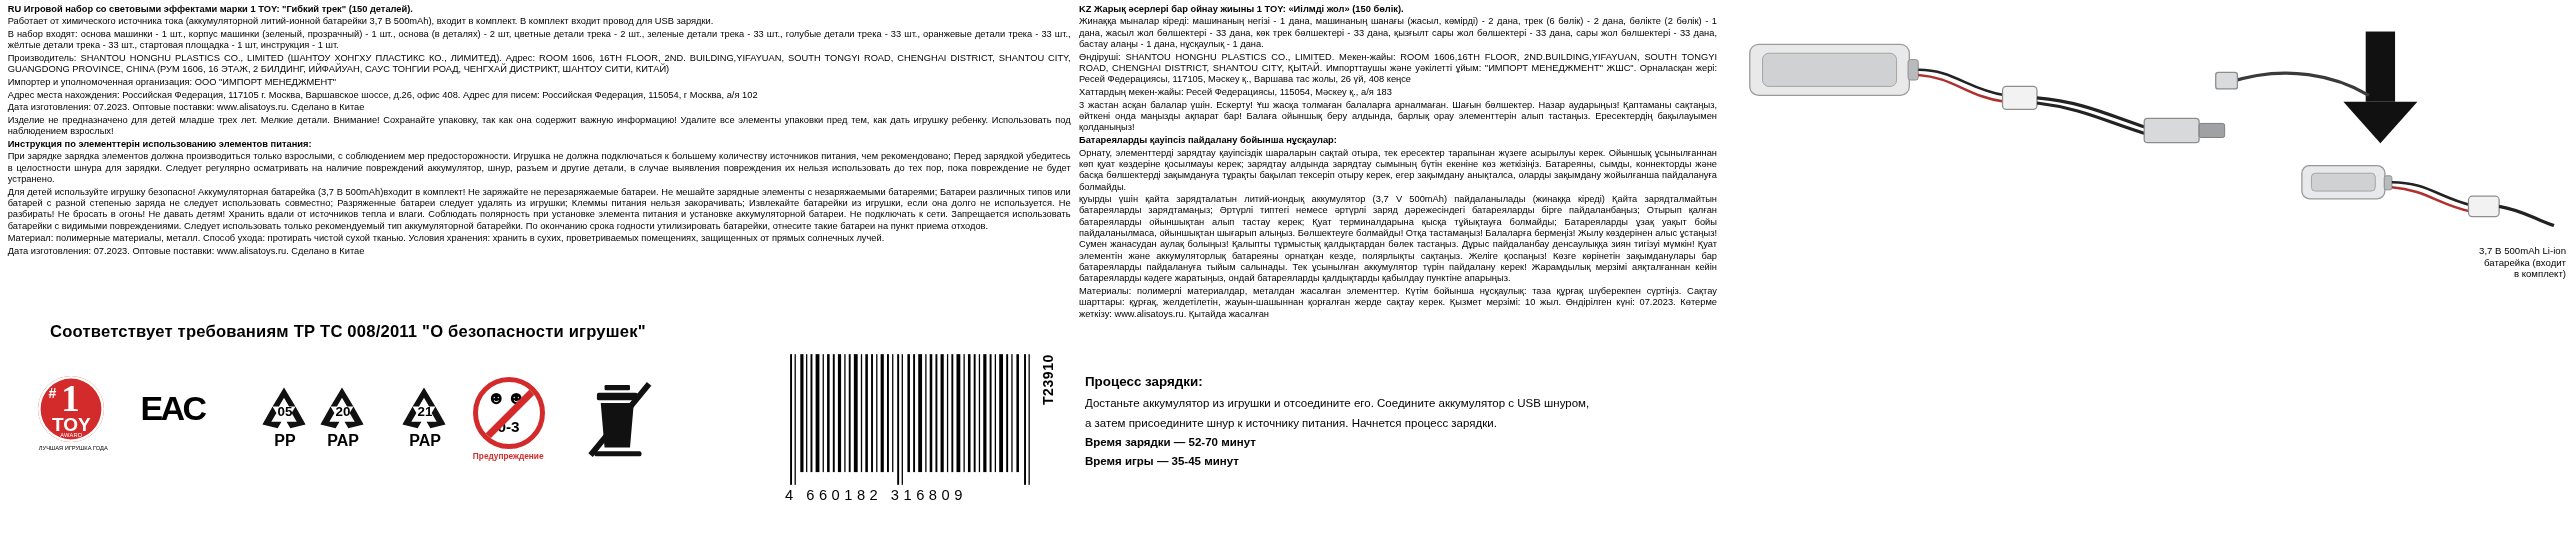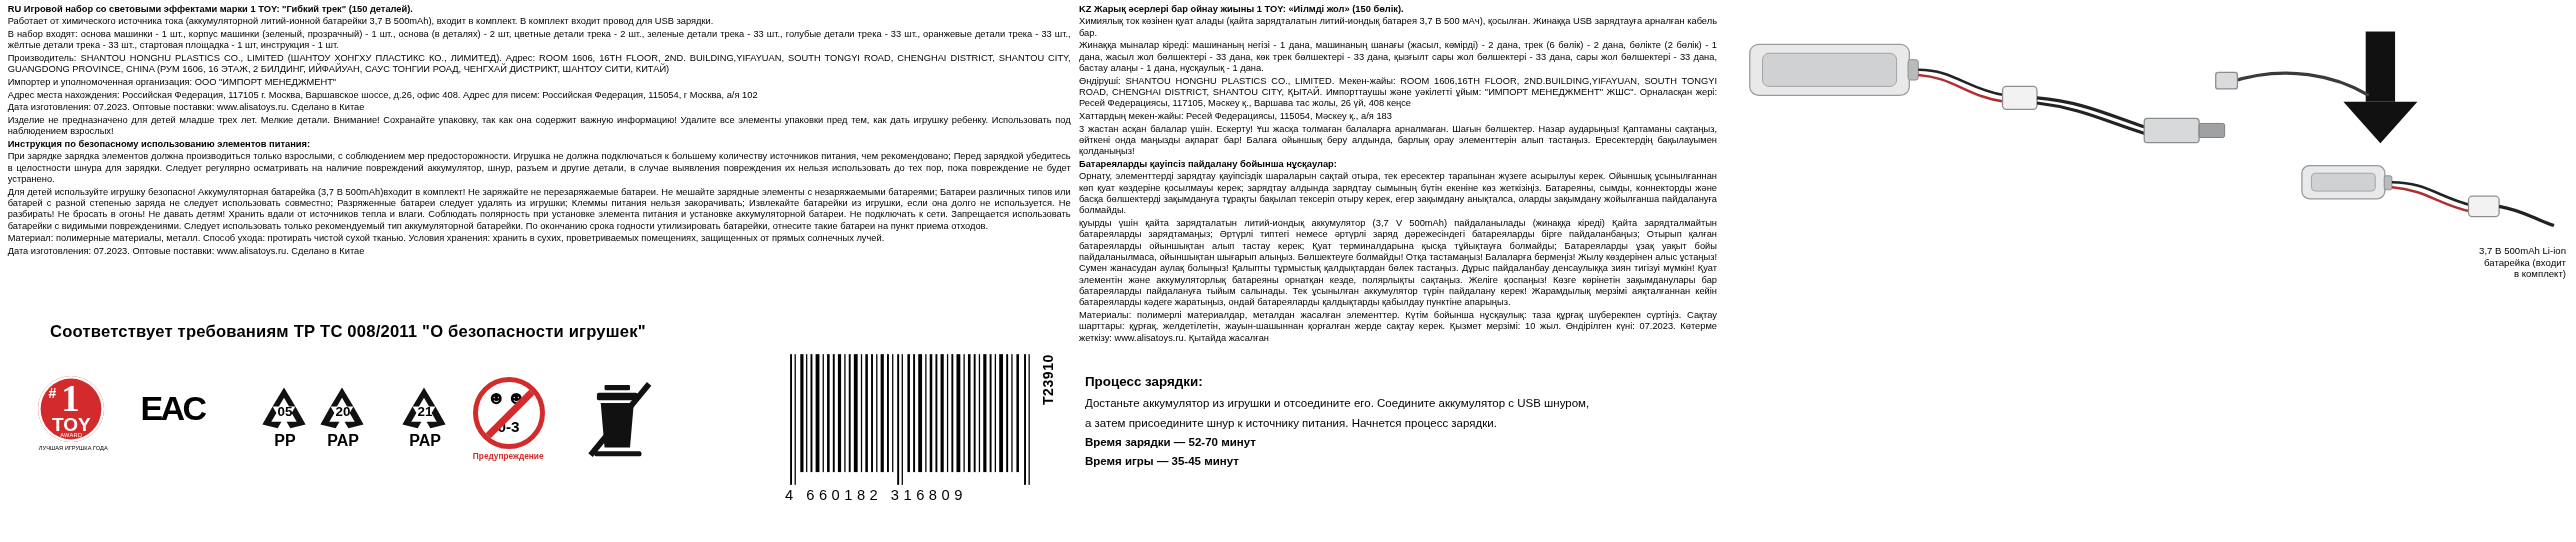--- a/index.html
+++ b/index.html
@@ -265,30 +265,29 @@
 
   <div class="col-ru">
     <div class="p b">RU Игровой набор со световыми эффектами марки 1 TOY: "Гибкий трек" (150 деталей).</div>
     <div class="p">Работает от химического источника тока  (аккумуляторной литий-ионной батарейки 3,7 В 500mAh), входит в комплект. В комплект входит провод для USB зарядки.</div>
     <div class="p">В набор входят: основа машинки - 1 шт., корпус машинки (зеленый, прозрачный) - 1 шт., основа (в деталях) - 2 шт, цветные детали трека - 2 шт., зеленые детали трека - 33 шт., голубые детали трека - 33 шт., оранжевые детали трека - 33 шт., жёлтые детали трека - 33 шт., стартовая площадка - 1 шт, инструкция - 1 шт.</div>
     <div class="p">Производитель: SHANTOU HONGHU PLASTICS CO., LIMITED (ШАНТОУ ХОНГХУ ПЛАСТИКС КО., ЛИМИТЕД). Адрес: ROOM 1606, 16TH FLOOR, 2ND. BUILDING,YIFAYUAN, SOUTH TONGYI ROAD, CHENGHAI DISTRICT, SHANTOU CITY, GUANGDONG PROVINCE, CHINA (РУМ 1606, 16 ЭТАЖ, 2 БИЛДИНГ, ИЙФАЙУАН, САУС ТОНГИИ РОАД, ЧЕНГХАЙ ДИСТРИКТ, ШАНТОУ СИТИ, КИТАЙ)</div>
     <div class="p">Импортер и уполномоченная организация: ООО "ИМПОРТ МЕНЕДЖМЕНТ"</div>
     <div class="p">Адрес места нахождения: Российская Федерация, 117105 г. Москва, Варшавское шоссе, д.26, офис 408. Адрес для писем: Российская Федерация, 115054, г Москва, а/я 102</div>
     <div class="p">Дата изготовления: 07.2023. Оптовые поставки: www.alisatoys.ru. Сделано в Китае</div>
     <div class="p">Изделие не предназначено для детей младше трех лет. Мелкие детали. Внимание! Сохранайте упаковку, так как она содержит важную информацию! Удалите все элементы упаковки пред тем, как дать игрушку ребенку. Использовать под наблюдением взрослых!</div>
-    <div class="p b">Инструкция по безопасному использованию элементов питания:</div>
+    <div class="p b">Инструкция по элементтерін использованию элементов питания:</div>
     <div class="p">При зарядке зарядка элементов должна производиться только взрослыми, с соблюдением мер предосторожности. Игрушка не должна подключаться к большему количеству источников питания, чем рекомендовано; Перед зарядкой убедитесь в целостности шнура для зарядки. Следует регулярно осматривать на наличие повреждений аккумулятор, шнур, разъем и другие детали, в случае выявления повреждения их нельзя использовать до тех пор, пока повреждение не будет устранено.</div>
     <div class="p">Для детей используйте игрушку безопасно! Аккумуляторная батарейка (3,7 В 500mAh)входит в комплект! Не заряжайте не перезаряжаемые батареи. Не мешайте зарядные элементы с незаряжаемыми батареями; Батареи различных типов или батарей с разной степенью заряда не следует использовать совместно; Разряженные батареи следует удалять из игрушки; Клеммы питания нельзя закорачивать; Извлекайте батарейки из игрушки, если она долго не используется. Не разбирать! Не бросать в огонь! Не давать детям! Хранить вдали от источников тепла и влаги. Соблюдать полярность при установке элемента питания и установке аккумуляторной батареи. Не подключать к сети. Запрещается использовать батарейки с видимыми повреждениями. Следует использовать только рекомендуемый тип аккумуляторной батарейки. По окончанию срока годности утилизировать батарейки, отнесите такие батареи на пункт приема отходов.</div>
     <div class="p">Материал: полимерные материалы, металл. Способ ухода: протирать чистой сухой тканью. Условия хранения: хранить в сухих, проветриваемых помещениях, защищенных от прямых солнечных лучей.</div>
     <div class="p">Дата изготовления: 07.2023. Оптовые поставки: www.alisatoys.ru. Сделано в Китае</div>
   </div>
 
   <div class="col-kz">
     <div class="p-kz b">KZ Жарық әсерлері бар ойнау жиыны 1 TOY: «Иілмді жол» (150 бөлік).</div>
-    <div class="p-kz">Химиялық ток көзінен қуат алады (қайта зарядталатын литий-иондық батарея 3,7 В 500 мАч), қосылған. Жинаққа USB зарядтауға арналған кабель бар.</div>
     <div class="p-kz">Жинаққа мыналар кіреді: машинаның негізі - 1 дана, машинаның шанағы (жасыл, көмірді) - 2 дана, трек (6 бөлік) - 2 дана, бөлікте (2 бөлік) - 1 дана, жасыл жол бөлшектері - 33 дана, көк трек бөлшектері - 33 дана, қызғылт сары жол бөлшектері - 33 дана, сары жол бөлшектері - 33 дана, бастау алаңы - 1 дана, нұсқаулық - 1 дана.</div>
     <div class="p-kz">Өндіруші: SHANTOU HONGHU PLASTICS CO., LIMITED. Мекен-жайы: ROOM 1606,16TH FLOOR, 2ND.BUILDING,YIFAYUAN, SOUTH TONGYI ROAD, CHENGHAI DISTRICT, SHANTOU CITY, ҚЫТАЙ. Импорттаушы және уәкілетті ұйым: "ИМПОРТ МЕНЕДЖМЕНТ" ЖШС". Орналасқан жері: Ресей Федерациясы, 117105, Мәскеу қ., Варшава тас жолы, 26 үй, 408 кеңсе</div>
     <div class="p-kz">Хаттардың мекен-жайы: Ресей Федерациясы, 115054, Мәскеу қ., а/я 183</div>
     <div class="p-kz">3 жастан асқан балалар үшін. Ескерту! Ұш жасқа толмаған балаларға арналмаған. Шағын бөлшектер. Назар аударыңыз! Қаптаманы сақтаңыз, өйткені онда маңызды ақпарат бар! Балаға ойыншық беру алдында, барлық орау элементтерін алып тастаңыз. Ересектердің бақылауымен қолданыңыз!</div>
     <div class="p-kz b">Батареяларды қауіпсіз пайдалану бойынша нұсқаулар:</div>
     <div class="p-kz">Орнату, элементтерді зарядтау қауіпсіздік шараларын сақтай отыра, тек ересектер тарапынан жүзеге асырылуы керек. Ойыншық ұсынылғаннан көп қуат көздеріне қосылмауы керек; зарядтау алдында зарядтау сымының бүтін екеніне көз жеткізіңіз. Батареяны, сымды, коннекторды және басқа бөлшектерді зақымдануға тұрақты бақылап тексеріп отыру керек, егер зақымдану анықталса, оларды зақымдану жойылғанша пайдалануға болмайды.</div>
     <div class="p-kz">қуырды үшін қайта зарядталатын литий-иондық аккумулятор (3,7 V 500mAh) пайдаланылады (жинаққа кіреді) Қайта зарядталмайтын батареяларды зарядтамаңыз; Әртүрлі типтегі немесе әртүрлі заряд дәрежесіндегі батареяларды бірге пайдаланбаңыз; Отырып қалған батареяларды ойыншықтан алып тастау керек; Қуат терминалдарына қысқа тұйықтауға болмайды; Батареяларды ұзақ уақыт бойы пайдаланылмаса, ойыншықтан шығарып алыңыз. Бөлшектеуге болмайды! Отқа тастамаңыз! Балаларға бермеңіз! Жылу көздерінен алыс ұстаңыз! Сумен жанасудан аулақ болыңыз! Қалыпты тұрмыстық қалдықтардан бөлек тастаңыз. Дұрыс пайдаланбау денсаулыққа зиян тигізуі мүмкін! Қуат элементін және аккумуляторлық батареяны орнатқан кезде, полярлықты сақтаңыз. Желіге қоспаңыз! Көзге көрінетін зақымданулары бар батареяларды пайдалануға тыйым салынады. Тек ұсынылған аккумулятор түрін пайдалану керек! Жарамдылық мерзімі аяқталғаннан кейін батареяларды кәдеге жаратыңыз, ондай батареяларды қалдықтарды қабылдау пунктіне апарыңыз.</div>
     <div class="p-kz">Материалы: полимерлі материалдар, металдан жасалған элементтер. Күтім бойынша нұсқаулық: таза құрғақ шүберекпен сүртіңіз. Сақтау шарттары: құрғақ, желдетілетін, жауын-шашыннан қорғалған жерде сақтау керек. Қызмет мерзімі: 10 жыл. Өндірілген күні: 07.2023. Көтерме жеткізу: www.alisatoys.ru. Қытайда жасалған</div>
   </div>
 

